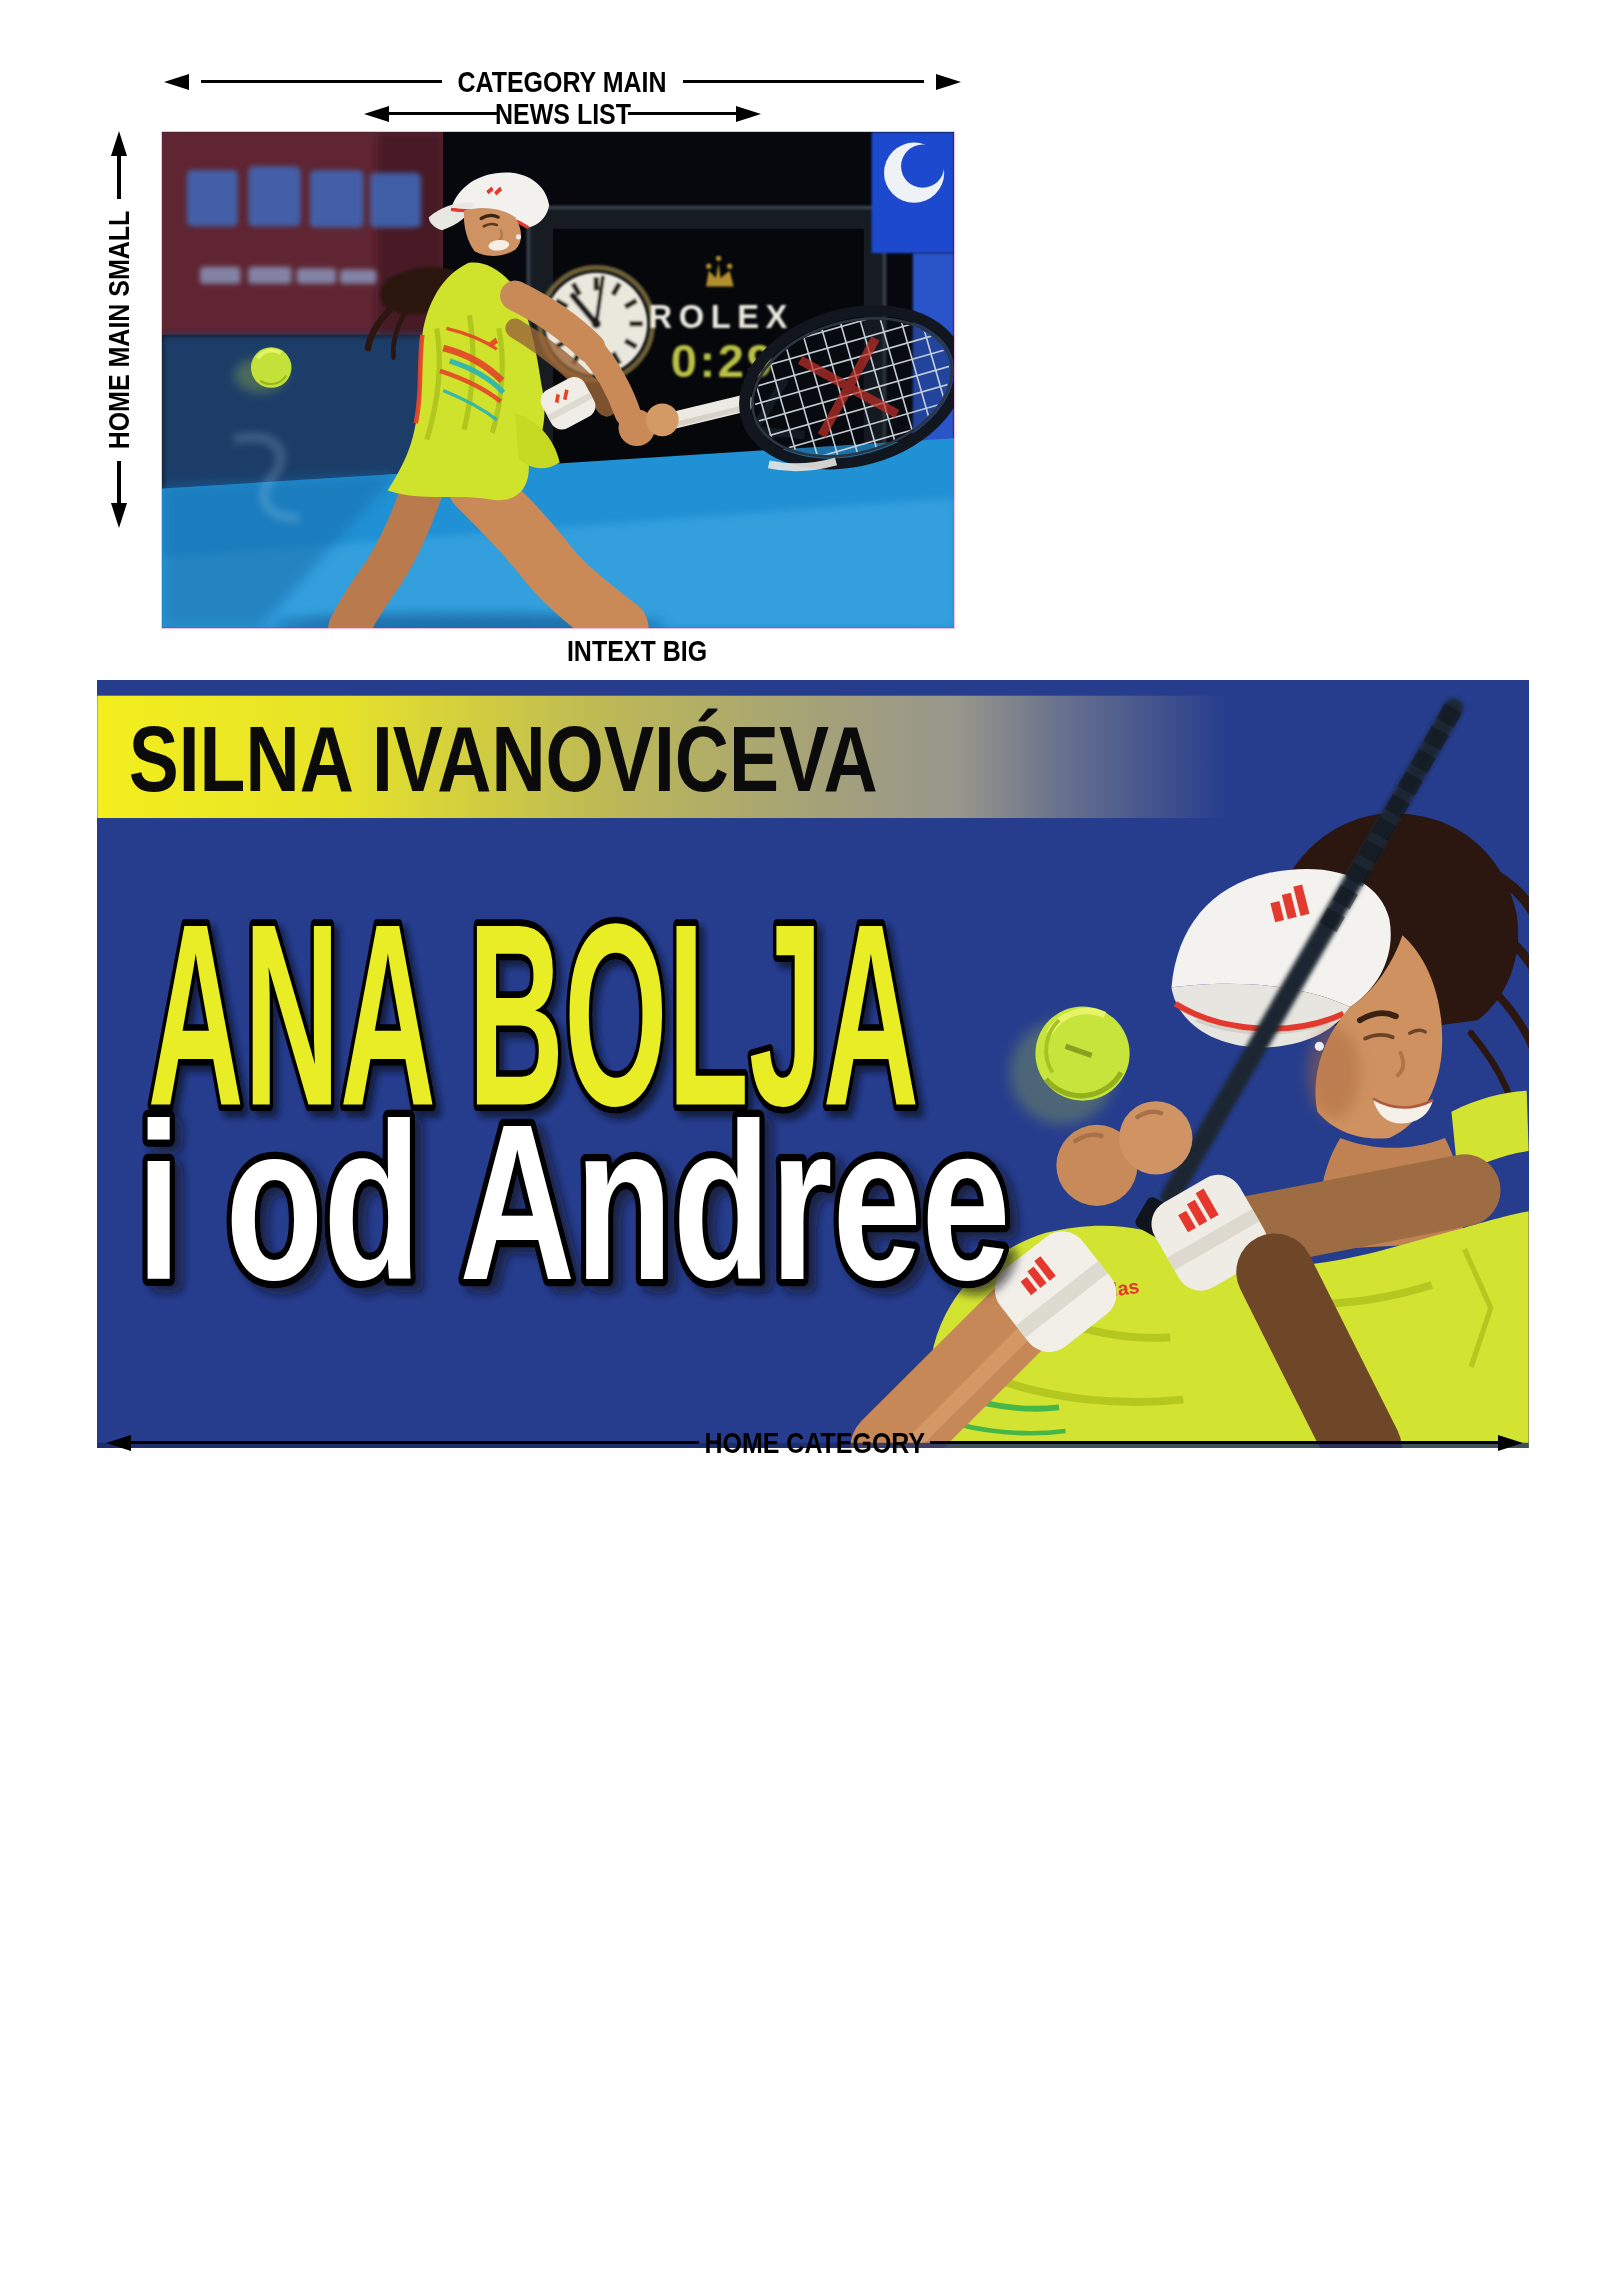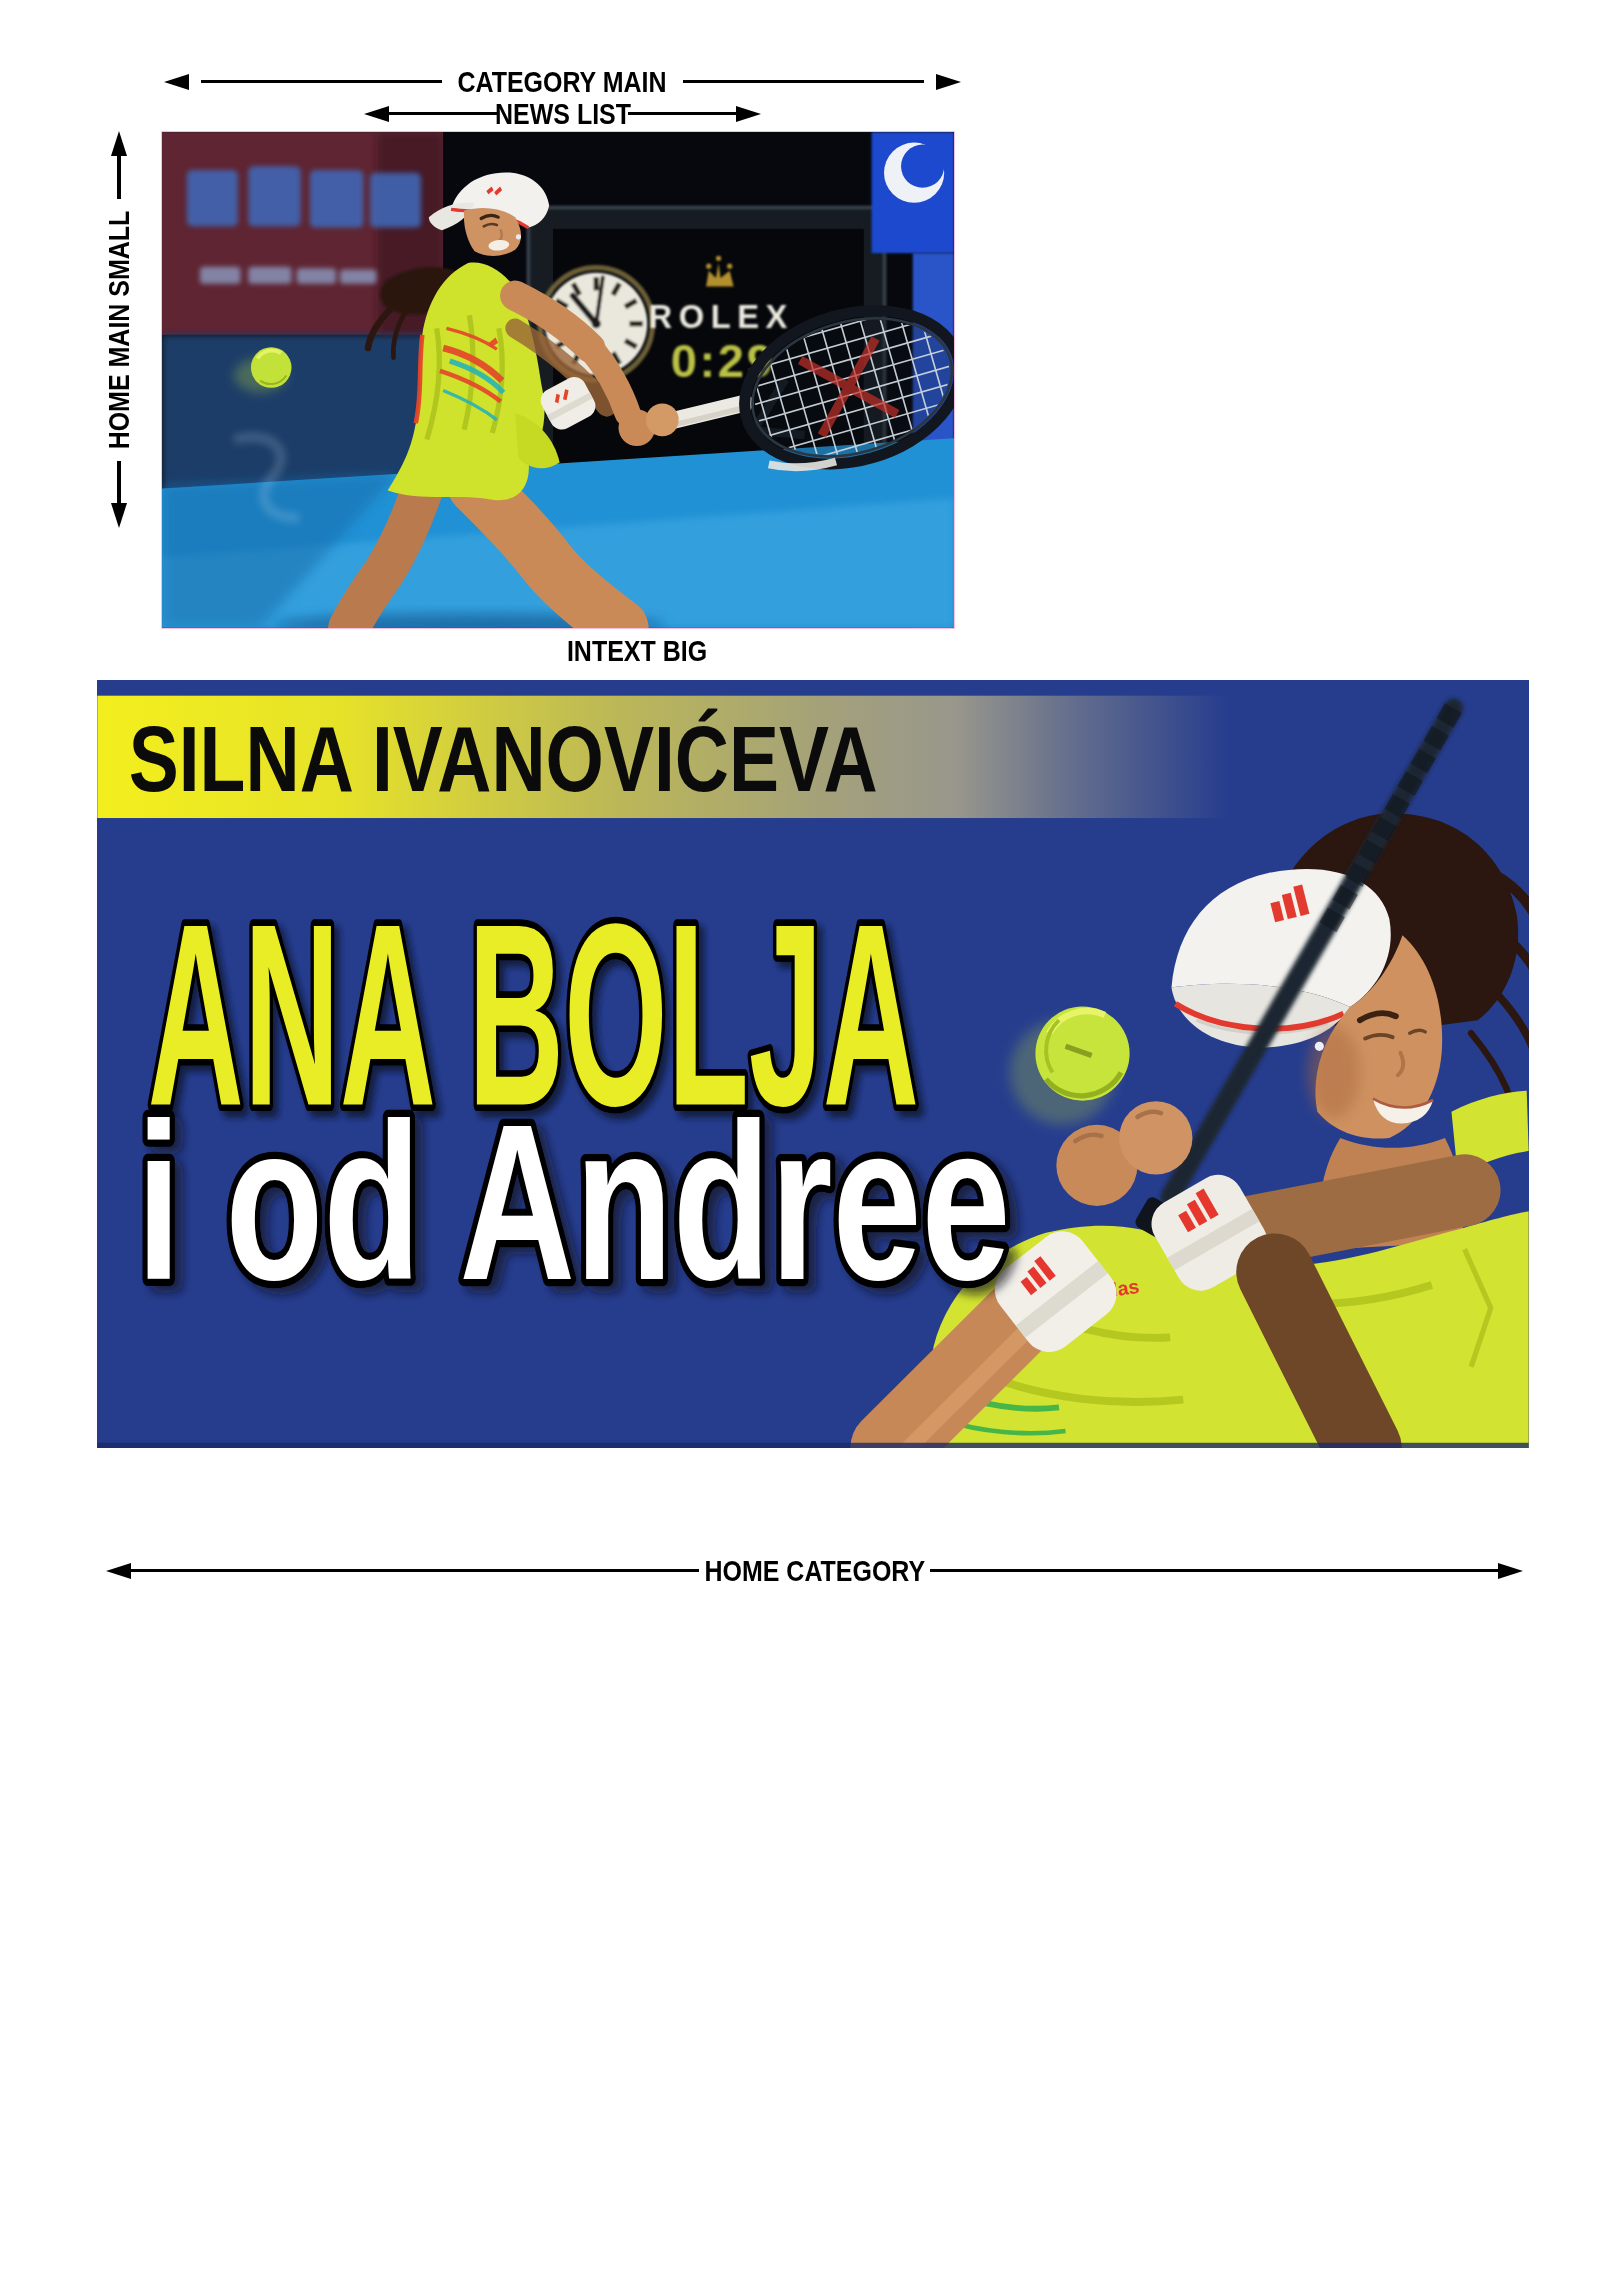--- a/index.html
+++ b/index.html
@@ -389,20 +389,20 @@
 
   <text x="48" y="170" font-weight="bold" font-size="143" fill="#0b0b0c" textLength="1145" lengthAdjust="spacingAndGlyphs">SILNA IVANOVIĆEVA</text>
 
   <text x="77" y="649" font-weight="bold" font-size="397" fill="#e9ed26" stroke="#000000" stroke-width="20" stroke-linejoin="round" paint-order="stroke" textLength="1179" lengthAdjust="spacingAndGlyphs" filter="url(#ds1)">ANA BOLJA</text>
   <text x="60" y="915" font-weight="bold" font-size="340" fill="#ffffff" stroke="#000000" stroke-width="22" stroke-linejoin="round" paint-order="stroke" textLength="1336" lengthAdjust="spacingAndGlyphs" filter="url(#ds2)">i od Andree</text>
 
   <rect x="0" y="1166" width="2188" height="8" fill="#1c2a66" opacity=".8"></rect>
 </svg>
 </div>
 
-<div class="arrow-h" style="left:106px;top:1556px;width:1417px;">
+<div class="arrow-h" style="left:106px;top:1428px;width:1417px;">
   <span class="ah-left"></span>
   <span class="line"></span>
   <span class="lbl">HOME CATEGORY</span>
   <span class="line"></span>
   <span class="ah-right"></span>
 </div>
 
 
 </body></html>

